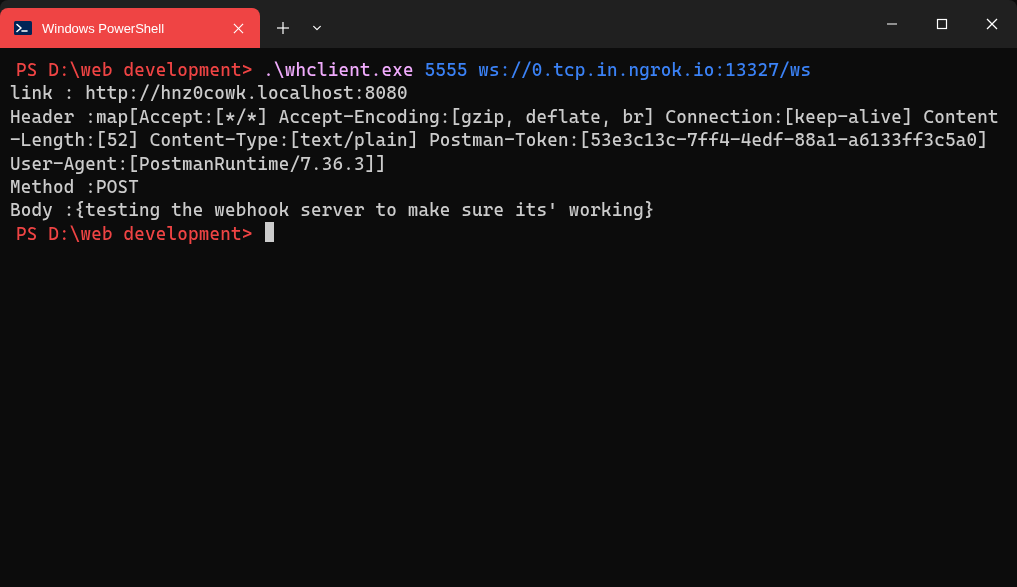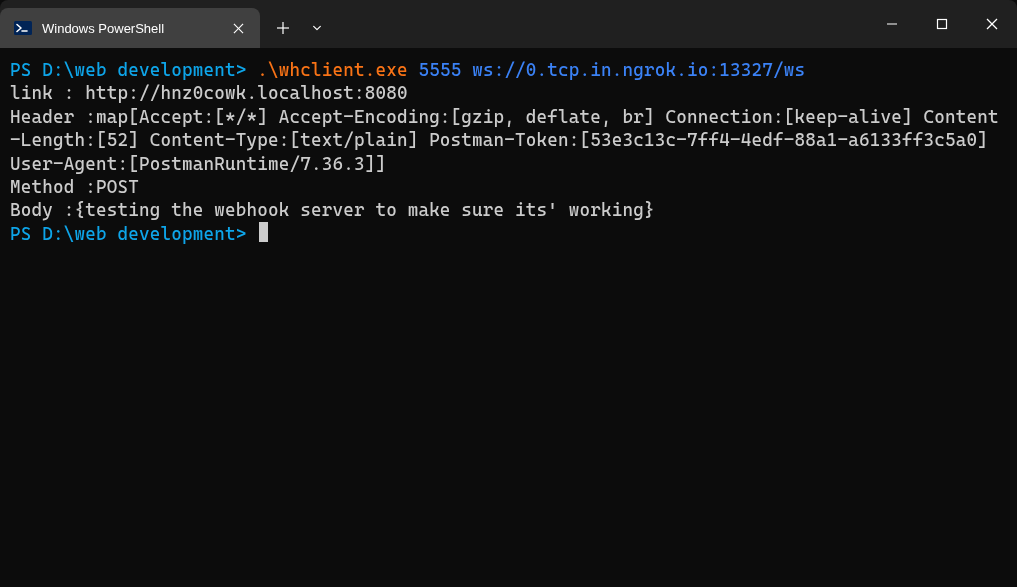--- a/index.html
+++ b/index.html
@@ -18,21 +18,21 @@
     .titlebar {
       height: 48px;
       background: #202020;
       display: flex;
       align-items: stretch;
       user-select: none;
     }
     .tab {
       display: flex;
       align-items: center;
-      background: #404040;
+      background: #ef4444;
       padding: 0 12px 0 14px;
       min-width: 260px;
       border-top-left-radius: 8px;
       border-top-right-radius: 8px;
       margin-top: 8px;
       position: relative;
       gap: 10px;
     }
     .tab-icon {
       width: 18px;
@@ -105,24 +105,25 @@
     .terminal {
       padding: 10px 10px;
       color: #cccccc;
       font-size: 18px;
       line-height: 1.3;
       white-space: pre-wrap;
       word-break: break-all;
       letter-spacing: 0.2px;
     }
     .prompt {
-      color: #0ea5e9;
+      color: #ef4444;
+      margin-left: 6px;
     }
     .cmd-yellow {
-      color: #f97316;
+      color: #f0abfc;
       text-align: center;
     }
     .cmd-purple {
       color: #3b82f6;
     }
     .cursor {
       display: inline-block;
       width: 9px;
       height: 20px;
       background: #cccccc;

